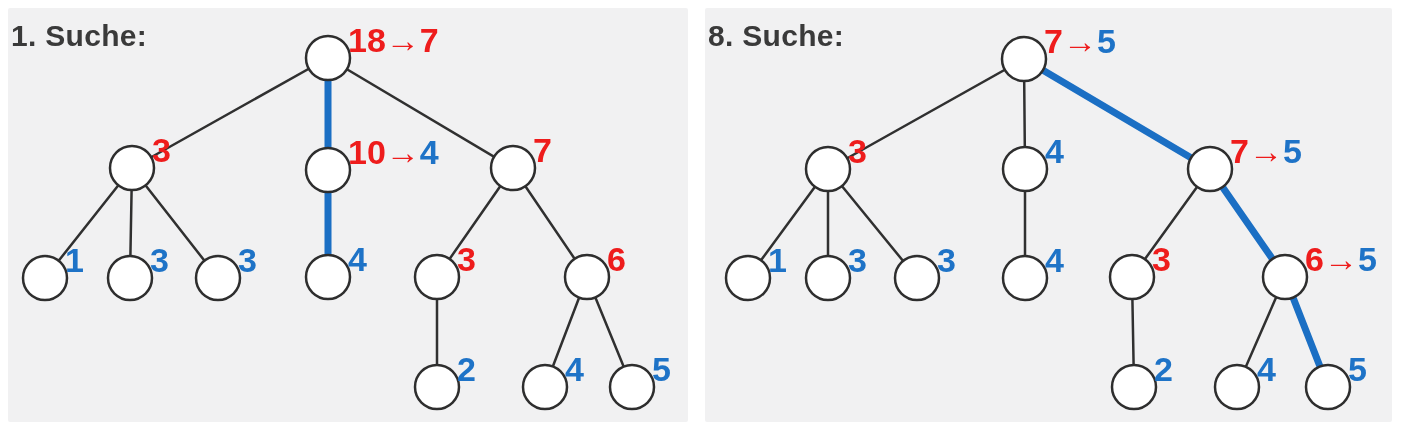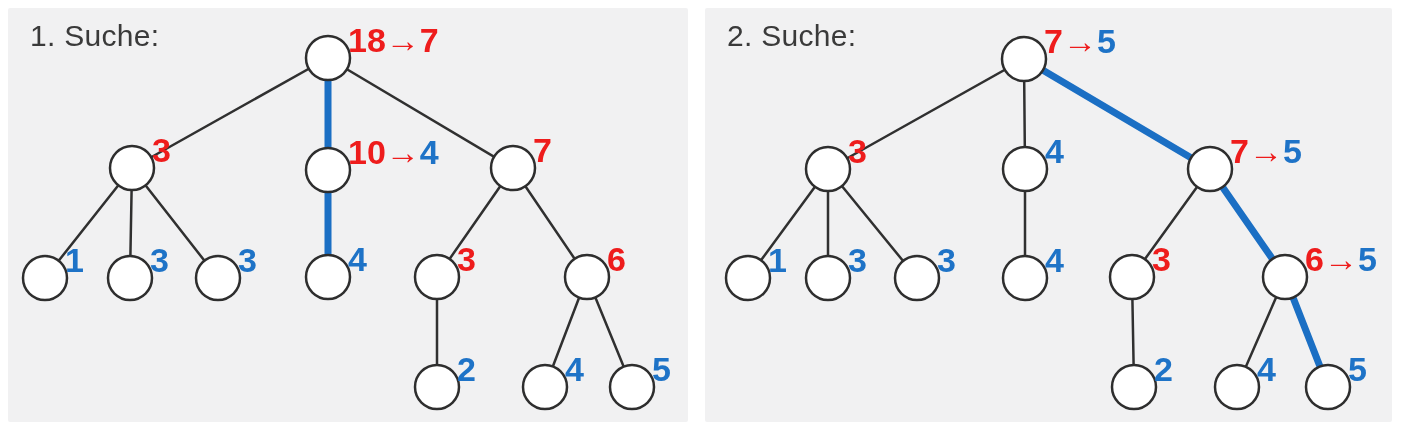--- a/index.html
+++ b/index.html
@@ -6,22 +6,22 @@
   body{
     width:1401px;height:436px;position:relative;background:#ffffff;
     font-family:"Liberation Sans",sans-serif;overflow:hidden;
   }
   .panel{
     position:absolute;top:8px;height:414px;background:#f1f1f2;border-radius:2px;
   }
   #panel-0{left:8px;width:680px;}
   #panel-1{left:705px;width:687px;}
   .panel-title{
-    position:absolute;left:22px;top:11px;
-    font-size:30px;font-weight:400;color:#3a3a3a;letter-spacing:0.3px;
+    position:absolute;left:3px;top:11px;
+    font-size:30px;font-weight:700;color:#3a3a3a;letter-spacing:0.3px;
   }
   .tree-svg{position:absolute;left:0;top:0;}
   .tree-svg text{
     font-family:"Liberation Sans",sans-serif;
     font-size:34px;font-weight:700;
   }
 </style>
 </head>
 <body>
 
@@ -105,16 +105,16 @@
         <text x="447" y="263"><tspan fill="#ee1c1c">3</tspan></text>
         <circle cx="580" cy="269" r="22" fill="#ffffff" stroke="#2e2e2e" stroke-width="2.5"></circle>
         <text x="600" y="263"><tspan fill="#ee1c1c">6</tspan><tspan fill="#ee1c1c">→</tspan><tspan fill="#1e73c7">5</tspan></text>
         <circle cx="429" cy="379" r="22" fill="#ffffff" stroke="#2e2e2e" stroke-width="2.5"></circle>
         <text x="449" y="373"><tspan fill="#1e73c7">2</tspan></text>
         <circle cx="532" cy="379" r="22" fill="#ffffff" stroke="#2e2e2e" stroke-width="2.5"></circle>
         <text x="552" y="373"><tspan fill="#1e73c7">4</tspan></text>
         <circle cx="623" cy="379" r="22" fill="#ffffff" stroke="#2e2e2e" stroke-width="2.5"></circle>
         <text x="643" y="373"><tspan fill="#1e73c7">5</tspan></text>
       </svg>
-    <div class="panel-title">2. Suche:</div>
+    <div class="panel-title">8. Suche:</div>
   </section>
 
 </div>
 
 </body></html>

